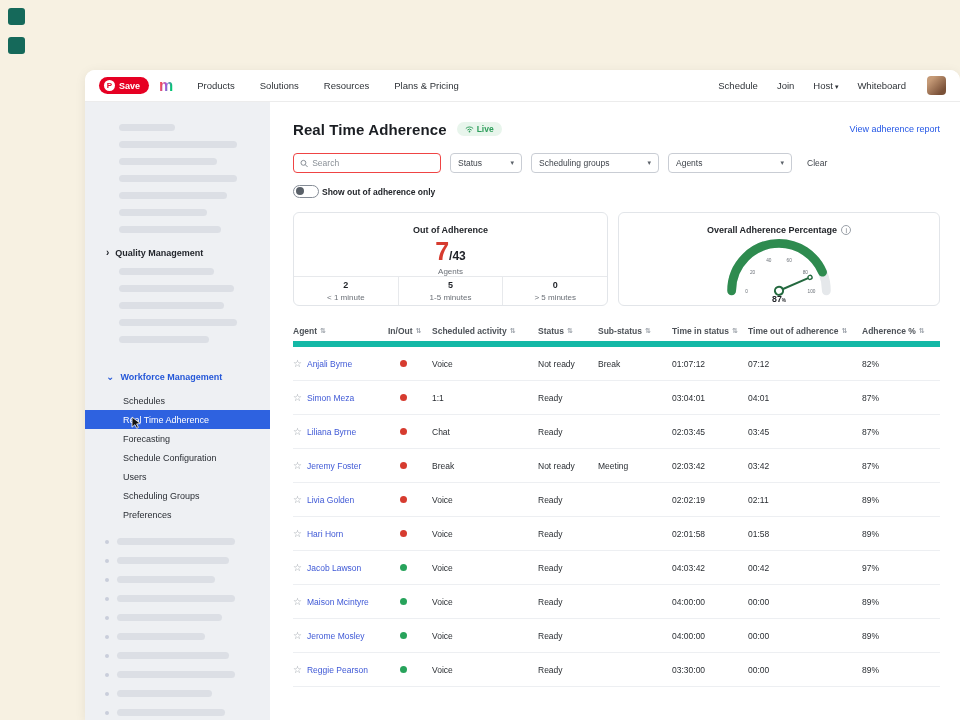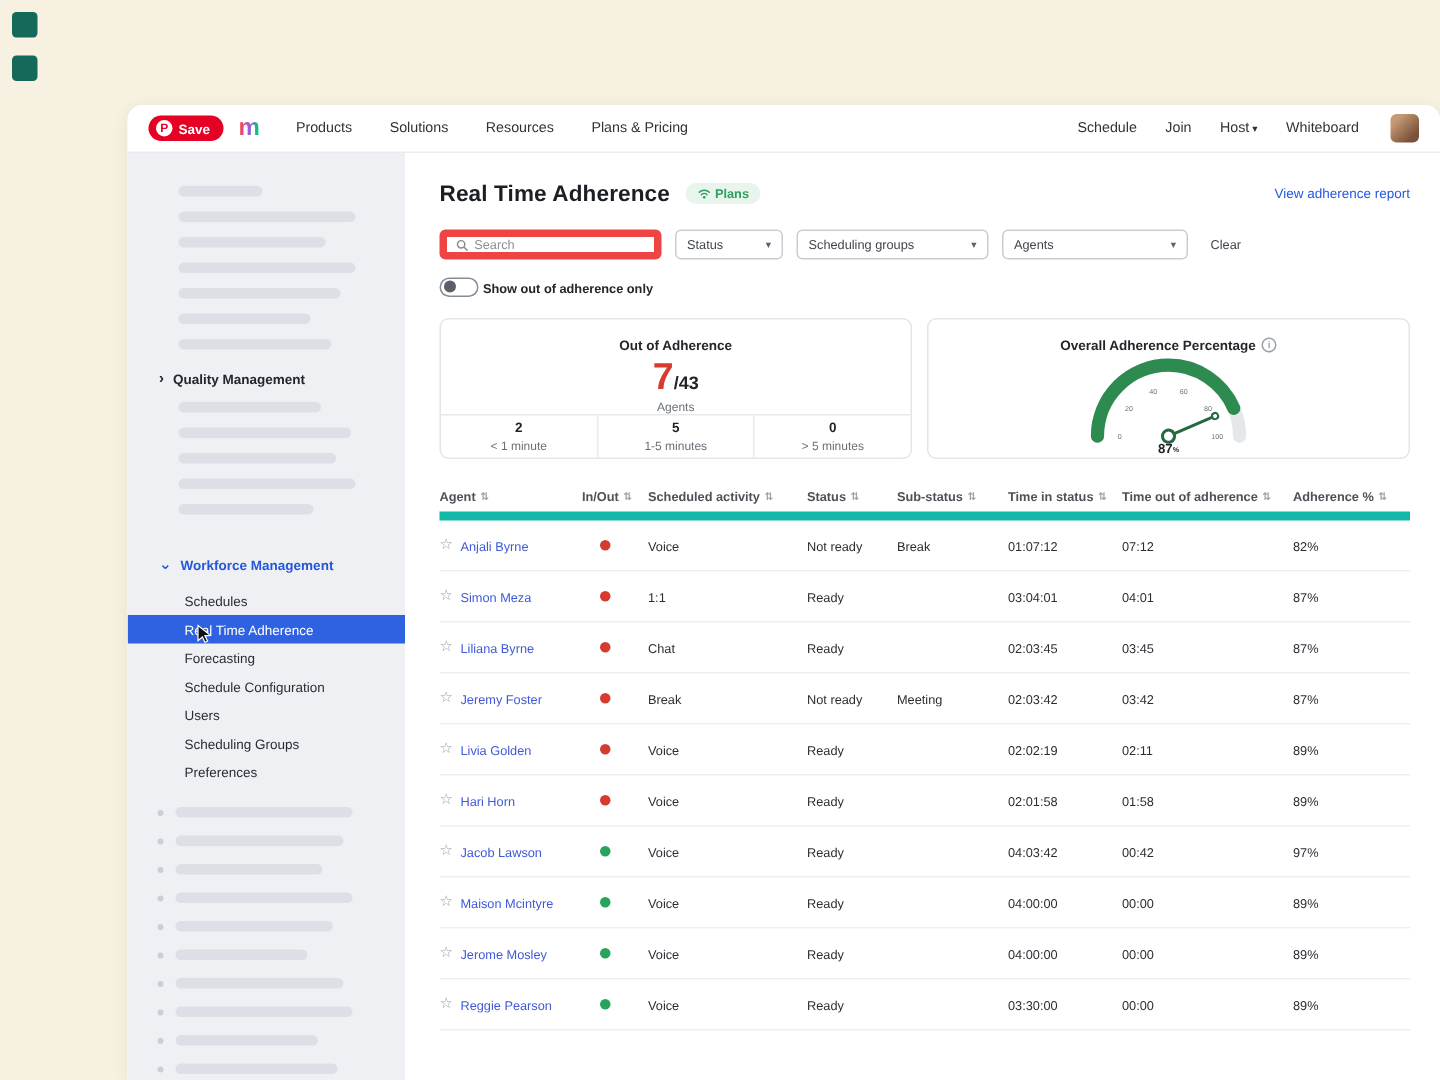--- a/index.html
+++ b/index.html
@@ -43,21 +43,21 @@
   .cursor-svg{position:absolute;left:46px;top:314px;pointer-events:none}
 
   
   .main{flex:1;min-width:0;padding:18px 20px 0 23px;background:#fff;position:relative}
   .page-head{display:flex;align-items:center;gap:10px;height:18px}
   .page-title{font-size:15px;font-weight:bold;color:#1b1e23;letter-spacing:.1px}
   .live-badge{display:flex;align-items:center;gap:3px;background:#e8f5ec;color:#2e9e5b;font-size:8.5px;font-weight:bold;padding:2px 8px;border-radius:10px}
   .report-link{margin-left:auto;color:#2457e6;font-size:9px;font-weight:500;cursor:pointer;text-decoration:none}
 
   .filter-row{margin-top:15px;display:flex;align-items:center;gap:9px}
-  .search-box{width:148px;height:20px;border:5px solid #ef4444;border-radius:4px;display:flex;align-items:center;gap:4px;padding:0 6px;background:#fff}
+  .search-box{width:148px;height:20px;border:1px solid #ef4444;border-radius:4px;display:flex;align-items:center;gap:4px;padding:0 6px;background:#fff}
   .search-box input{border:none;outline:none;font-size:8.5px;width:100%;color:#3c4148;background:transparent;font-family:inherit}
   .search-box input::placeholder{color:#8a9097}
   .selectbox{height:20px;border:1px solid #c9cdd4;border-radius:4px;display:flex;align-items:center;justify-content:space-between;padding:0 7px;font-size:8.5px;color:#3f444b;background:#fff;cursor:pointer}
   .sel-status{width:72px}
   .sel-groups{width:128px}
   .sel-agents{width:124px}
   .sel-caret{font-size:7px;color:#5c626a}
   .clear-link{font-size:8.5px;color:#3f444b;margin-left:6px;cursor:pointer}
 
   .toggle-row{margin-top:12px;display:flex;align-items:center;gap:3px}
@@ -222,21 +222,21 @@
 
     <div class="main">
       <div class="page-head">
         <span class="page-title">Real Time Adherence</span>
         <span class="live-badge">
           <svg width="9" height="8" viewBox="0 0 10 9">
             <path d="M1.2 3.6 A5.4 5.4 0 0 1 8.8 3.6" fill="none" stroke="#2e9e5b" stroke-width="1.1" stroke-linecap="round"></path>
             <path d="M2.9 5.4 A3 3 0 0 1 7.1 5.4" fill="none" stroke="#2e9e5b" stroke-width="1.1" stroke-linecap="round"></path>
             <circle cx="5" cy="7.3" r="1" fill="#2e9e5b"></circle>
           </svg>
-          <span>Plans</span>
+          <span>Live</span>
         </span>
         <a class="report-link">View adherence report</a>
       </div>
 
       <div class="filter-row">
         <div class="search-box">
           <svg width="9" height="9" viewBox="0 0 10 10">
             <circle cx="4.2" cy="4.2" r="3" fill="none" stroke="#878d95" stroke-width="1.2"></circle>
             <line x1="6.5" y1="6.5" x2="9" y2="9" stroke="#878d95" stroke-width="1.2" stroke-linecap="round"></line>
           </svg>

